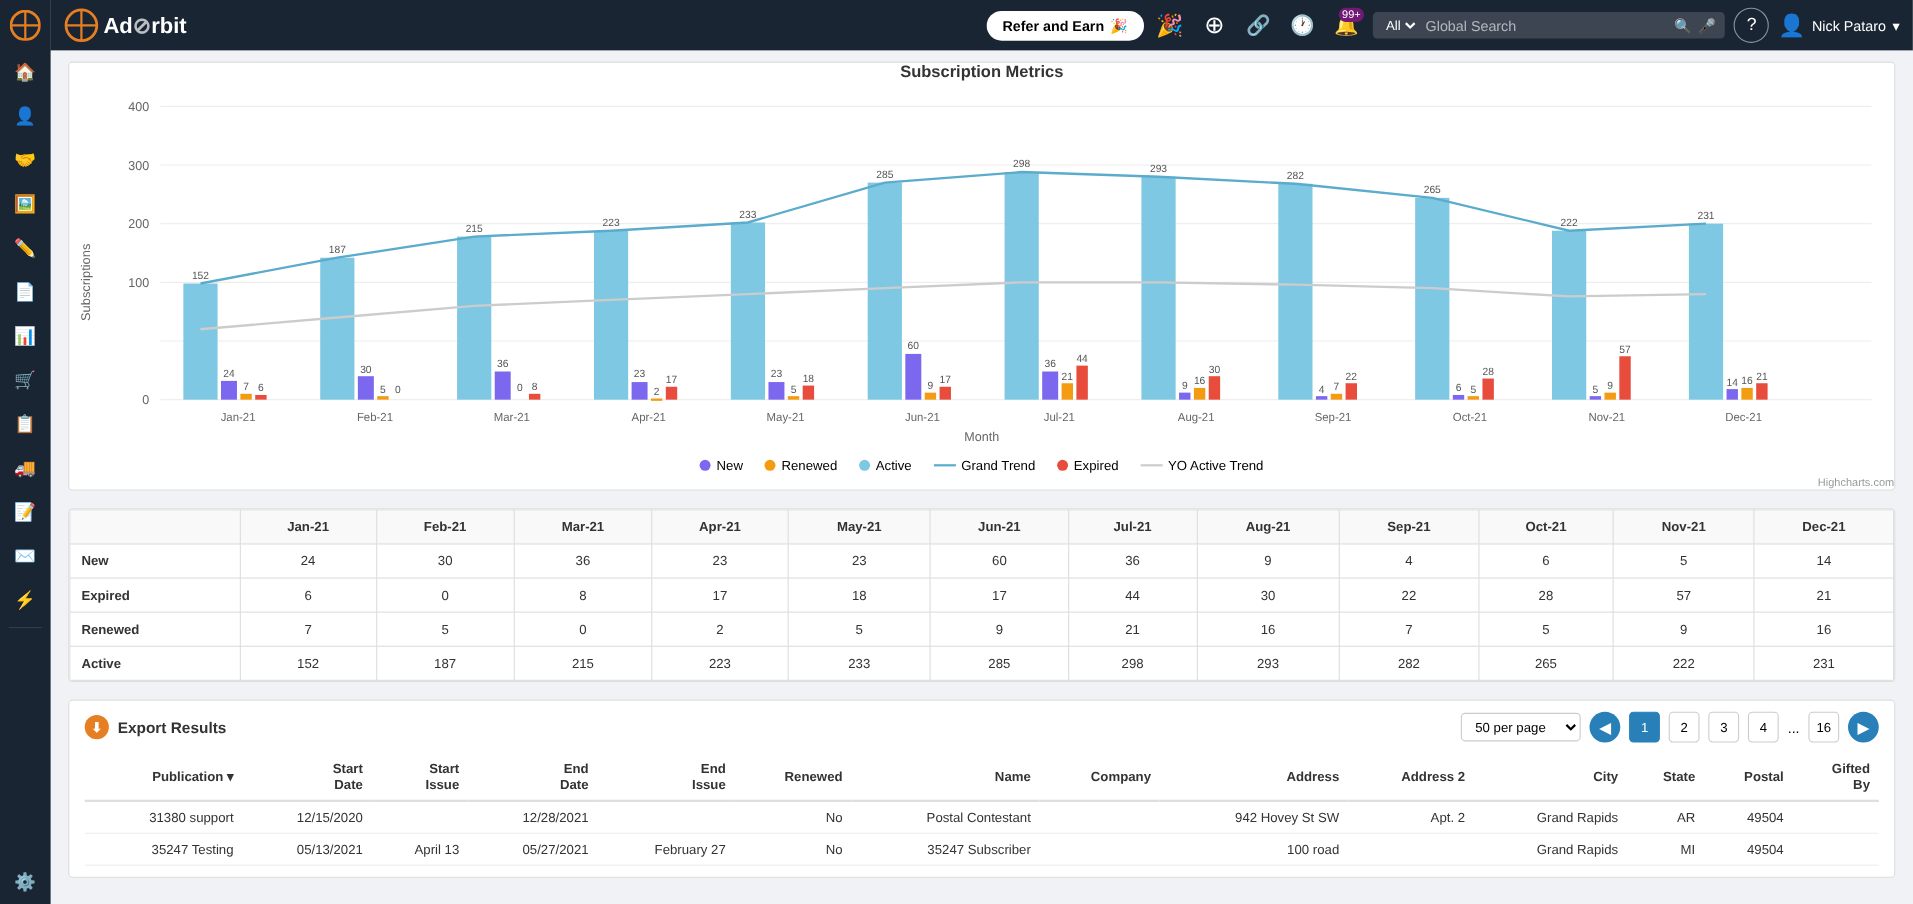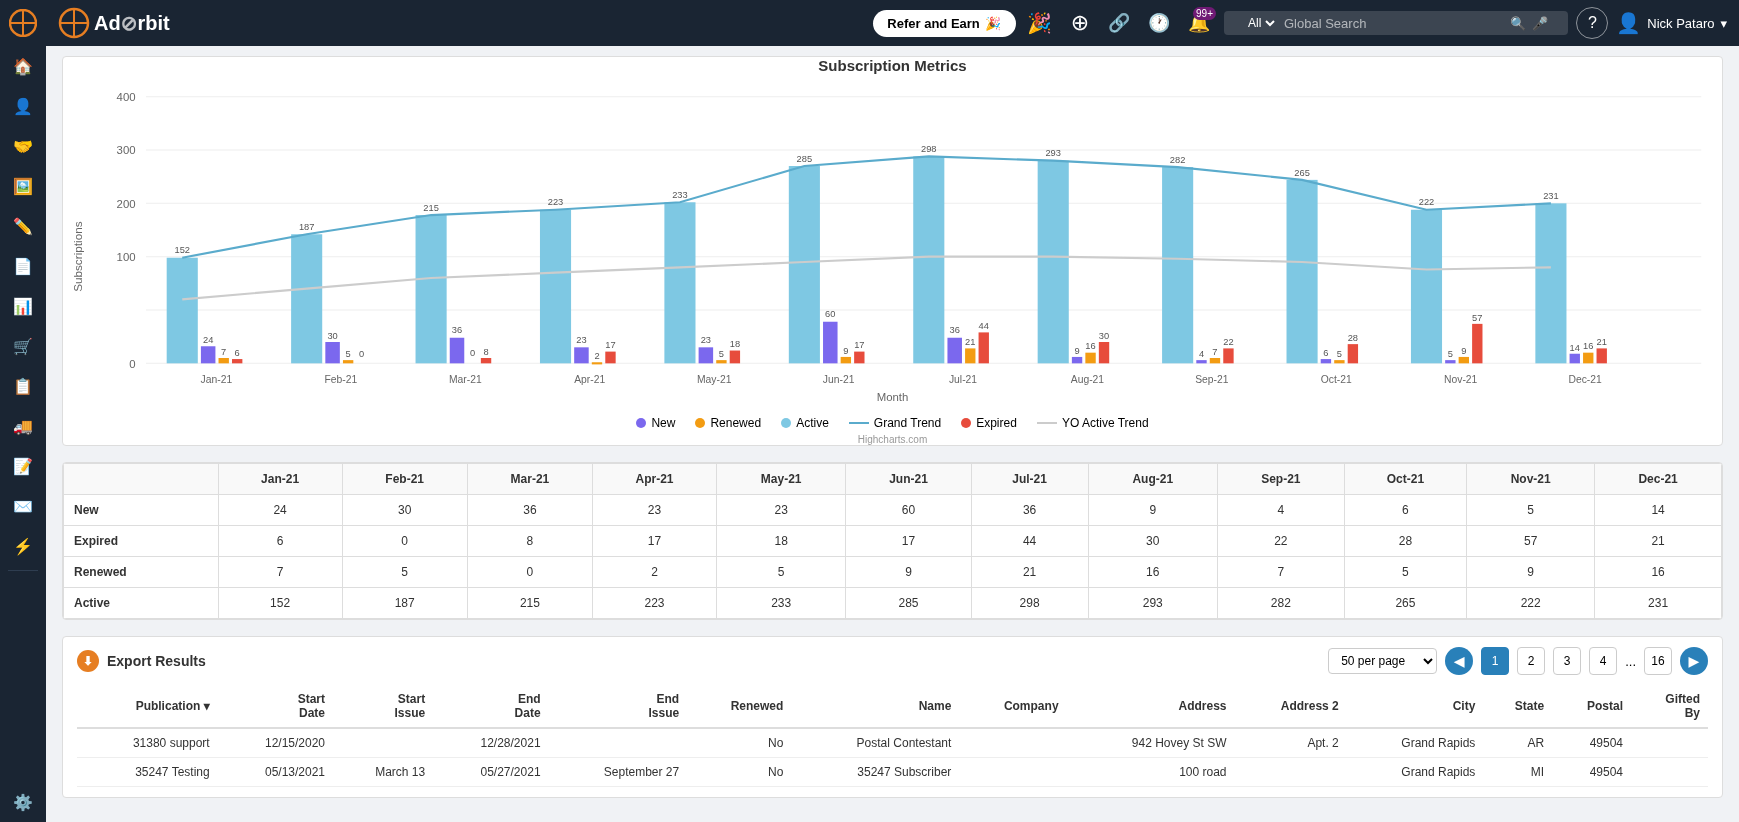--- a/index.html
+++ b/index.html
@@ -102,21 +102,21 @@
       border-radius: 8px;
       padding: 1px 3px;
       min-width: 16px;
       text-align: center;
     }
     .search-container {
       display: flex;
       align-items: center;
       background: rgba(255,255,255,0.15);
       border-radius: 4px;
-      padding: 4px 20px;
+      padding: 4px 8px;
       gap: 6px;
     }
     .search-select {
       background: transparent;
       border: none;
       color: white;
       font-size: 12px;
       outline: none;
     }
     .search-input {
@@ -179,21 +179,21 @@
     .legend-dot {
       width: 10px;
       height: 10px;
       border-radius: 50%;
     }
     .legend-line {
       width: 20px;
       height: 2px;
     }
     .highcharts-credit {
-      text-align: center;
+      text-align: right;
       font-size: 10px;
       color: #999;
       margin-top: 4px;
     }
 
     
     .data-table-container {
       background: white;
       border: 1px solid #ddd;
       border-radius: 4px;
@@ -739,23 +739,23 @@
               <td>942 Hovey St SW</td>
               <td>Apt. 2</td>
               <td>Grand Rapids</td>
               <td>AR</td>
               <td>49504</td>
               <td></td>
             </tr>
             <tr>
               <td>35247 Testing</td>
               <td>05/13/2021</td>
-              <td>March 13</td>
+              <td>April 13</td>
               <td>05/27/2021</td>
-              <td>September 27</td>
+              <td>February 27</td>
               <td>No</td>
               <td>35247 Subscriber</td>
               <td></td>
               <td>100 road</td>
               <td></td>
               <td>Grand Rapids</td>
               <td>MI</td>
               <td>49504</td>
               <td></td>
             </tr>

